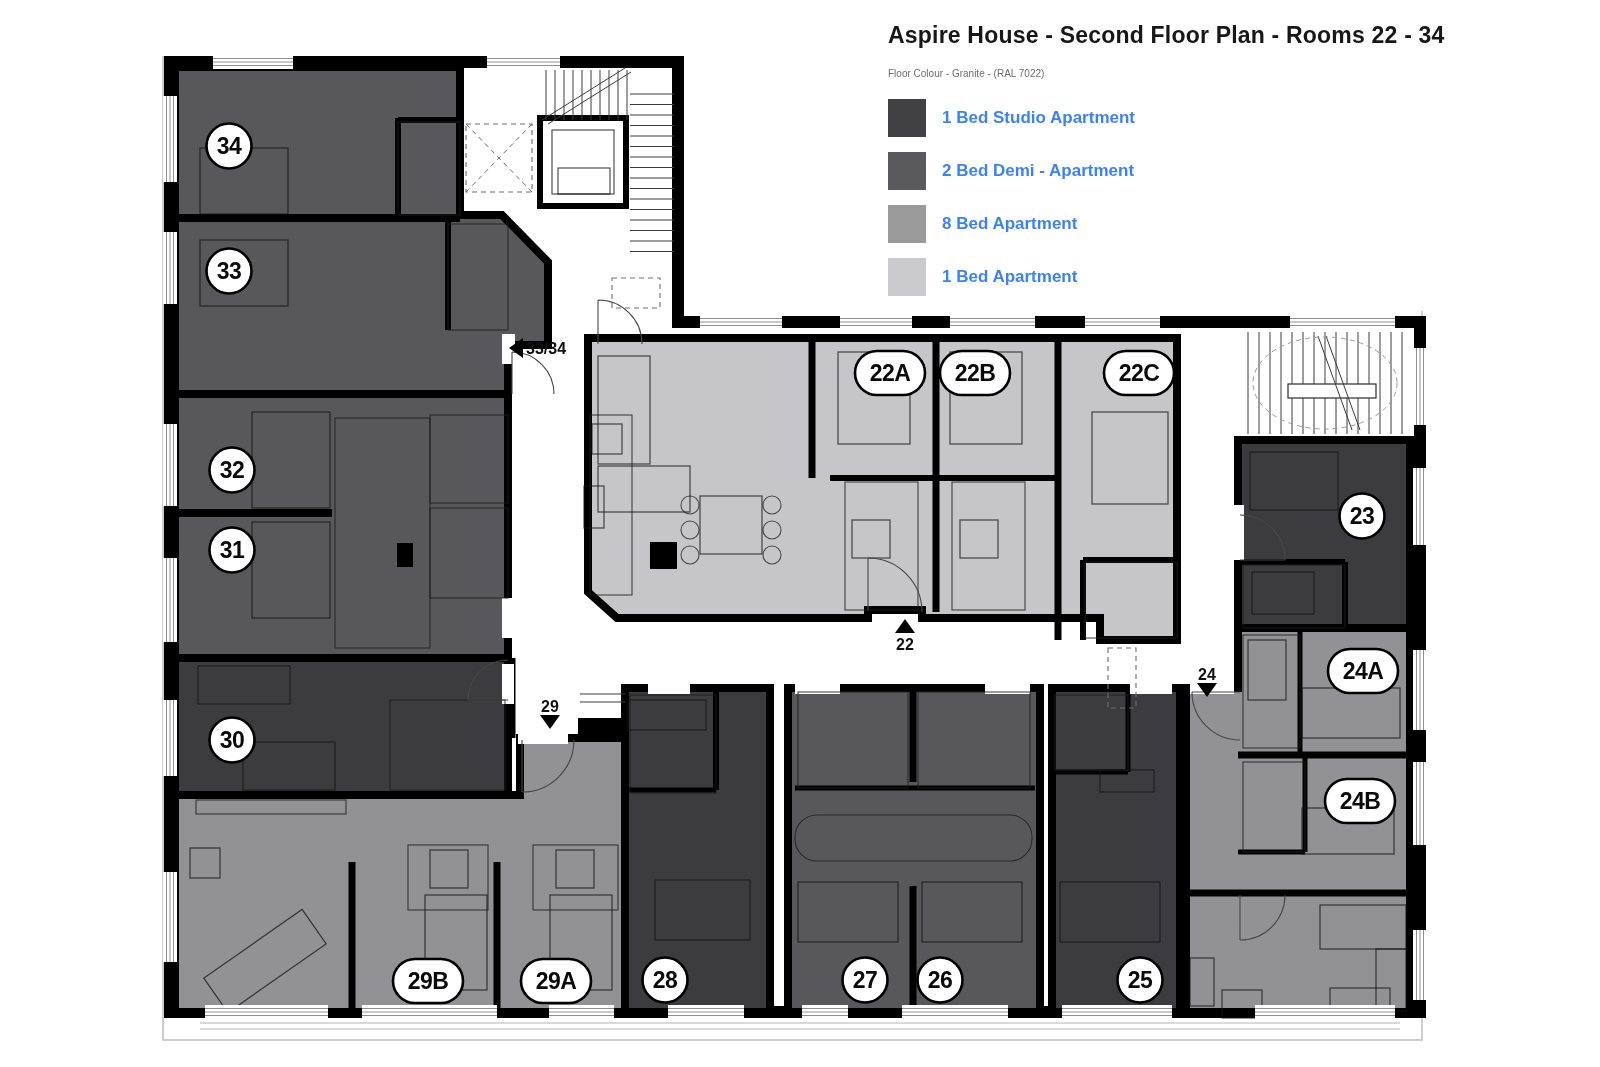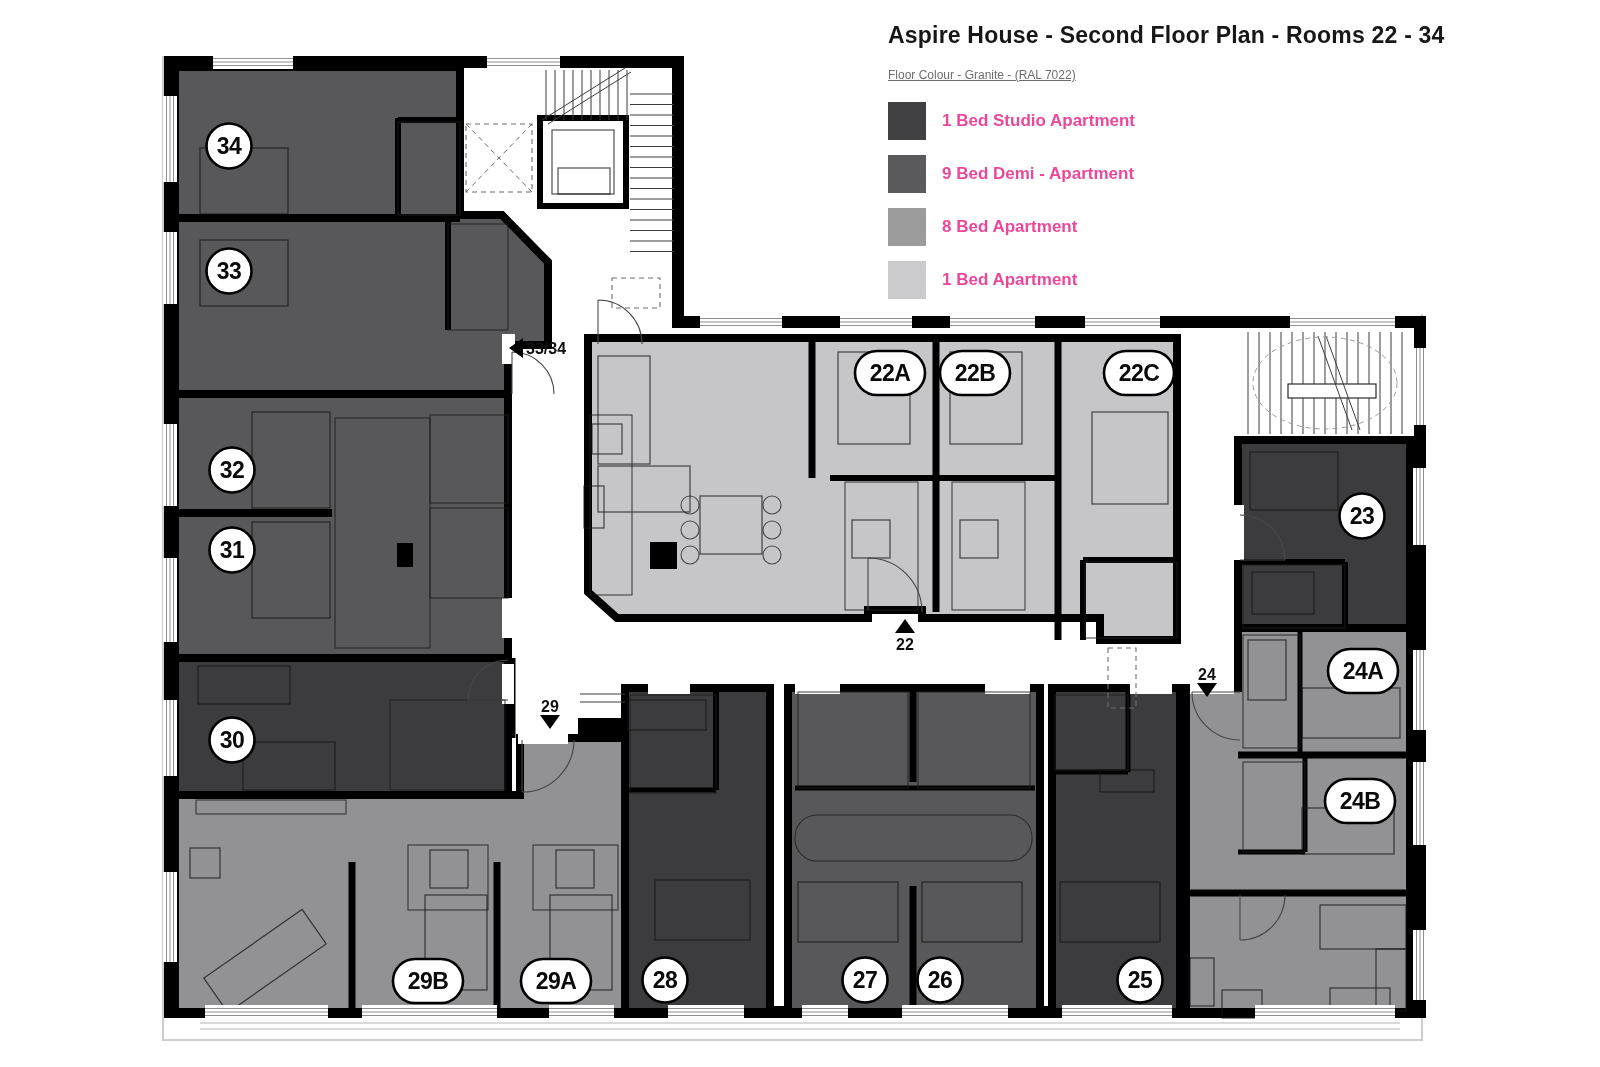--- a/index.html
+++ b/index.html
@@ -2,24 +2,24 @@
 <html><head>
 <meta charset="utf-8">
 <style>
   html,body{margin:0;padding:0;background:#fff;}
   .stage{position:relative;width:1600px;height:1067px;background:#fff;overflow:hidden;
          font-family:"Liberation Sans",sans-serif;}
   svg{position:absolute;left:0;top:0;}
   svg text{font-family:"Liberation Sans","DejaVu Sans",sans-serif;}
   .titleblock{position:absolute;left:888px;top:22px;background:#fff;padding-right:10px;}
   .title{font-size:23px;font-weight:700;color:#171717;letter-spacing:.2px;margin-bottom:19px;white-space:nowrap;}
-  .subtitle{font-size:12px;color:#6d6d6d;margin-bottom:20px;text-decoration:underline;}
+  .subtitle{font-size:10px;color:#6d6d6d;margin-bottom:20px;}
   .leg-item{display:flex;align-items:center;margin-bottom:15px;}
   .swatch{width:38px;height:38px;margin-right:16px;flex:0 0 auto;}
-  .leg-label{font-size:17px;font-weight:700;color:#ec4899;white-space:nowrap;}
+  .leg-label{font-size:17px;font-weight:700;color:#3b82f6;white-space:nowrap;}
 </style>
 </head>
 <body>
 
 <div class="stage">
   <svg id="plan" width="1600" height="1067" viewBox="0 0 1600 1067">
       <rect x="163" y="57" width="1259" height="983" fill="none" stroke="#cdcdcd" stroke-width="2"></rect>
       <rect x="676" y="14" width="752" height="288" fill="#fff"></rect>
       <polygon points="170,62 678,62 678,322 1420,322 1420,1012 170,1012" fill="#fff" stroke="#000000" stroke-width="12" stroke-linejoin="miter"></polygon>
       <polygon points="175,67 460,67 460,215 502,215 548,262 548,345 508,345 508,394 175,394" fill="#58585a" stroke="#000000" stroke-width="8" stroke-linejoin="miter"></polygon>
@@ -355,21 +355,21 @@
   <div class="titleblock">
     <div class="title">Aspire House - Second Floor Plan - Rooms 22 - 34</div>
     <div class="subtitle">Floor Colour - Granite - (RAL 7022)</div>
     <div class="legend" id="legend">
         <div class="leg-item">
           <span class="swatch" style="background: rgb(65, 65, 67);"></span>
           <span class="leg-label">1 Bed Studio Apartment</span>
         </div>
         <div class="leg-item">
           <span class="swatch" style="background: rgb(90, 90, 92);"></span>
-          <span class="leg-label">9 Bed Demi - Apartment</span>
+          <span class="leg-label">2 Bed Demi - Apartment</span>
         </div>
         <div class="leg-item">
           <span class="swatch" style="background: rgb(155, 155, 155);"></span>
           <span class="leg-label">8 Bed Apartment</span>
         </div>
         <div class="leg-item">
           <span class="swatch" style="background: rgb(203, 203, 205);"></span>
           <span class="leg-label">1 Bed Apartment</span>
         </div>
       </div>

